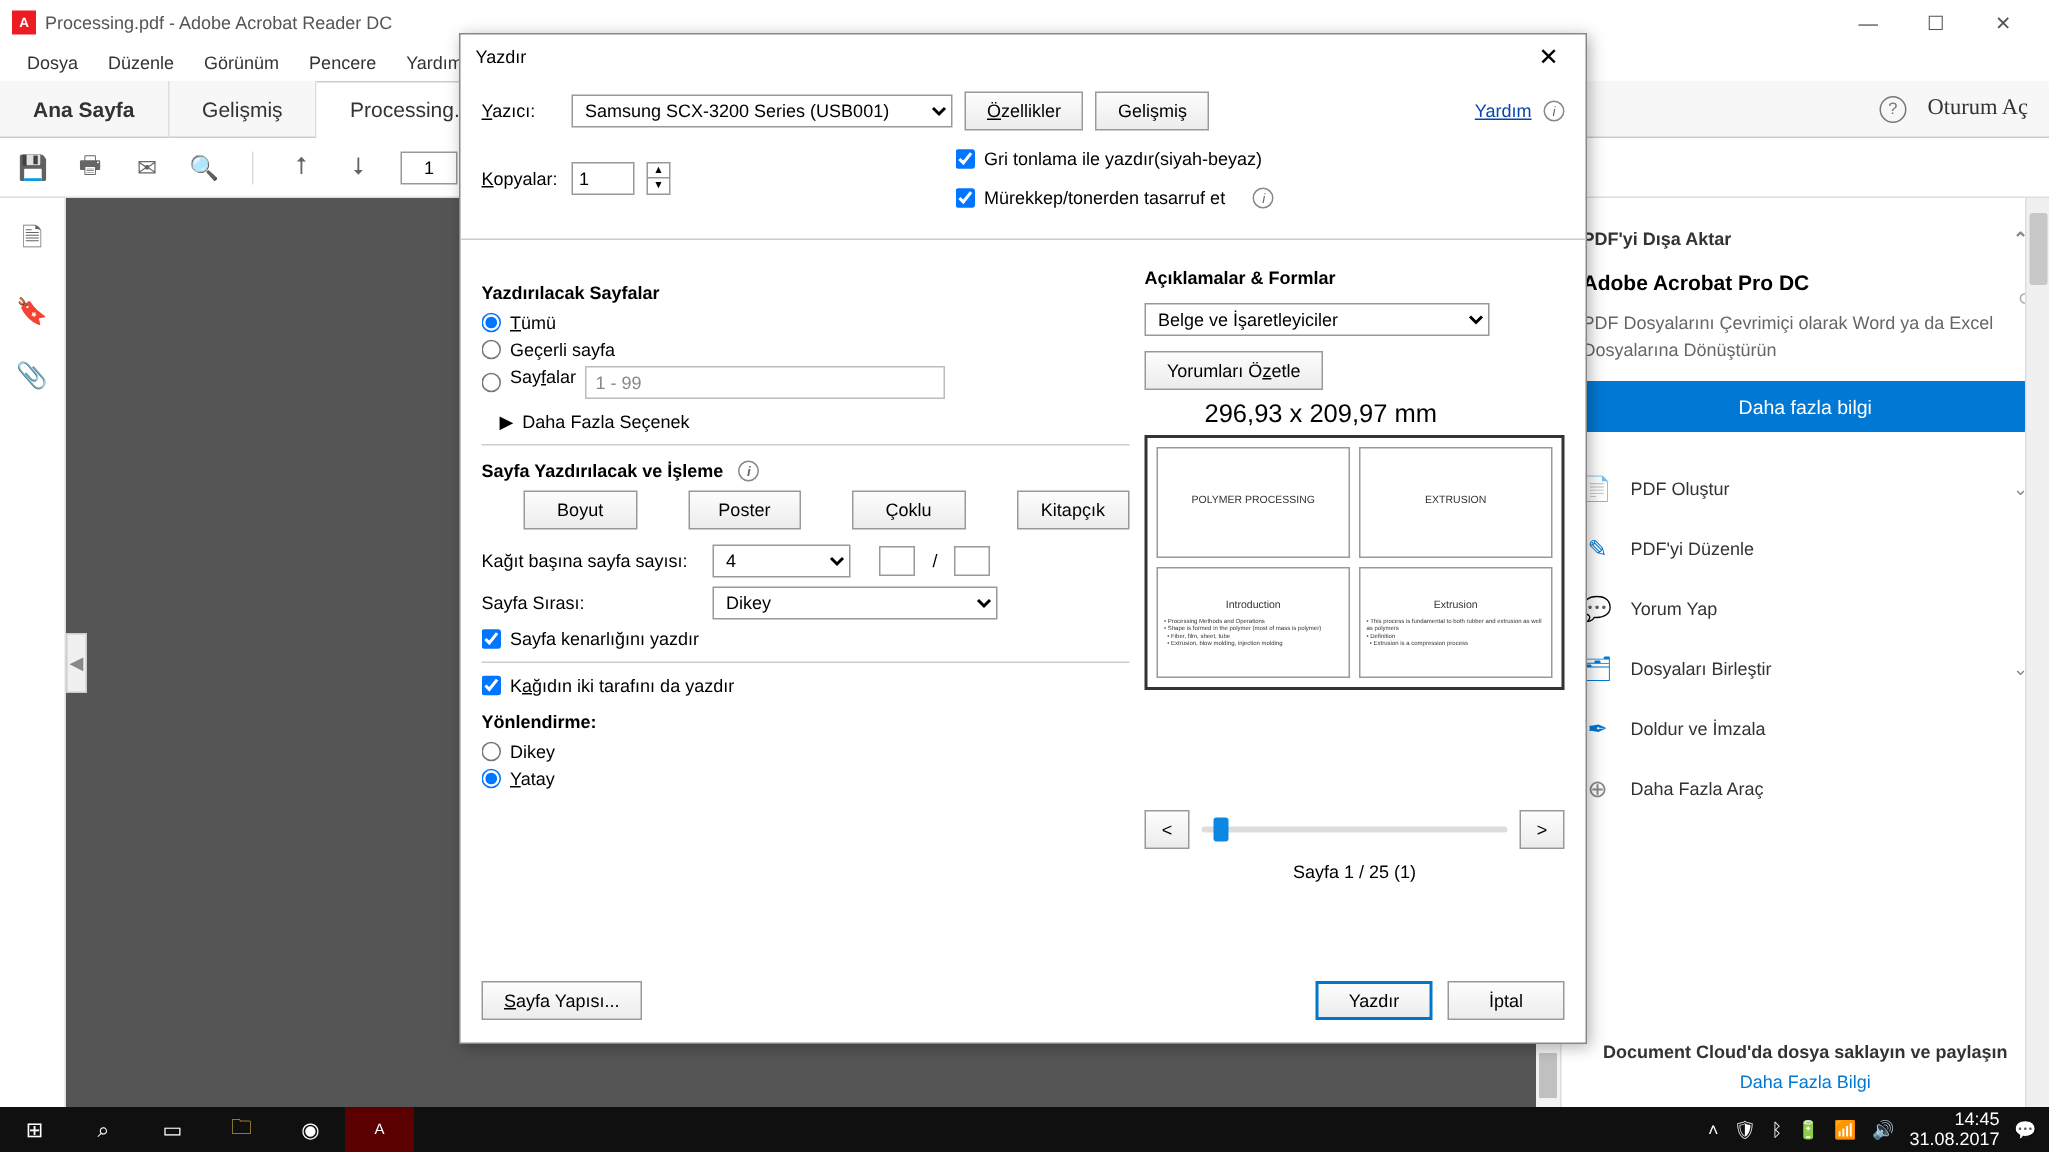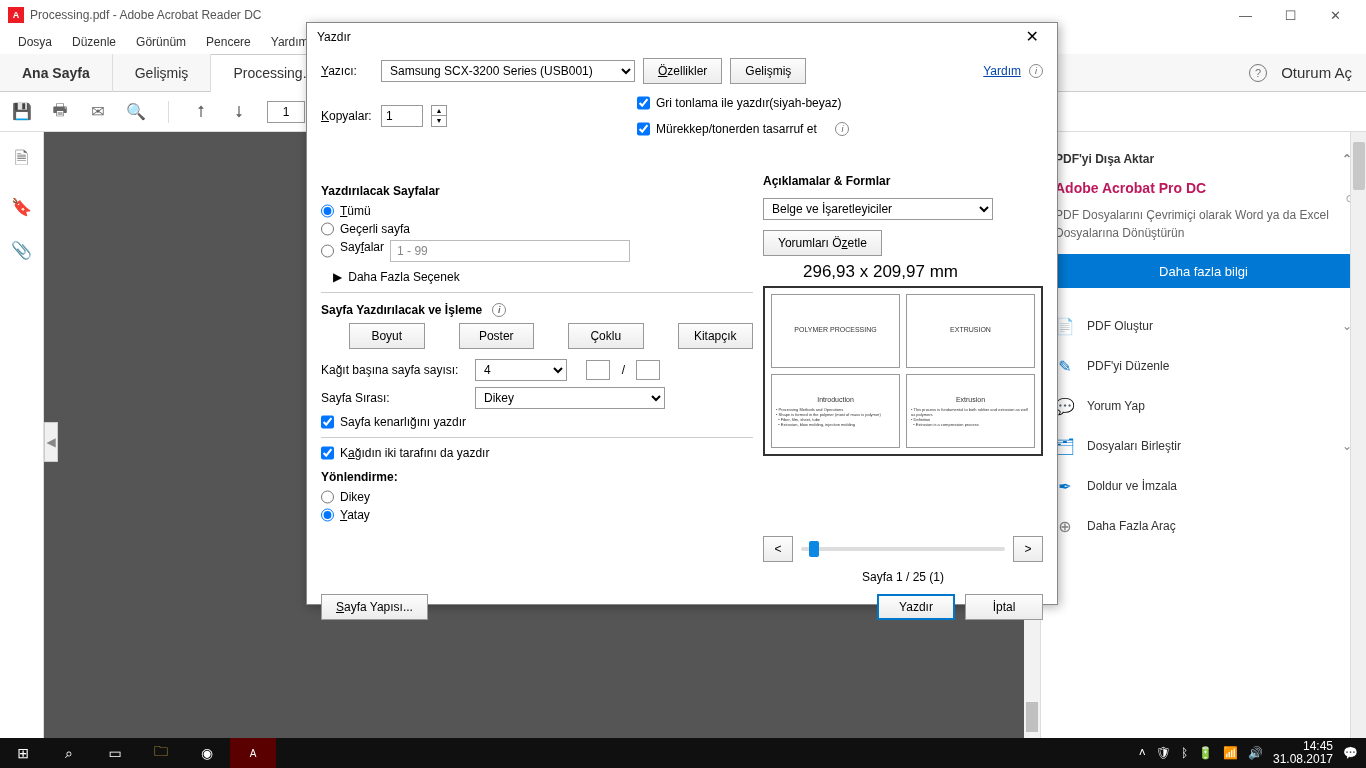--- a/index.html
+++ b/index.html
@@ -11,44 +11,44 @@
 .win-controls span{width:45px;height:28px;display:flex;align-items:center;justify-content:center;color:#555;font-size:13px;}
 .menubar{height:24px;display:flex;align-items:center;padding:0 8px;gap:0;}
 .menubar span{padding:3px 10px;color:#333;}
 .toolbar{height:38px;border-bottom:1px solid #ccc;display:flex;align-items:center;background:#f7f7f7;}
 .tabs{height:38px;display:flex;align-items:stretch;}
 .tab{padding:0 22px;display:flex;align-items:center;font-size:14px;color:#333;border-right:1px solid #ddd;}
 .tab.home{font-weight:600;}
 .tab.doc{background:#fff;border-top:1px solid #ccc;}
 .toolbar-right{margin-left:auto;display:flex;align-items:center;padding-right:14px;gap:14px;}
 .help-icon{width:18px;height:18px;border:1.5px solid #777;border-radius:50%;display:flex;align-items:center;justify-content:center;color:#777;font-size:11px;}
-.login{font-size:15px;color:#333;}
+.login{font-size:15px;color:#333;font-family:Liberation Serif, serif;}
 .icon-row{height:40px;border-bottom:1px solid #ddd;display:flex;align-items:center;padding:0 12px;gap:18px;}
 .icon-row .ic{width:20px;height:20px;display:flex;align-items:center;justify-content:center;color:#666;font-size:16px;}
 .icon-row .sep{width:1px;height:22px;background:#ddd;margin:0 4px;}
 .icon-row input{width:38px;height:22px;border:1px solid #bbb;text-align:center;}
 .main{display:flex;height:calc(100% - 162px);}
 .left-rail{width:44px;background:#fff;border-right:1px solid #ddd;display:flex;flex-direction:column;align-items:center;padding-top:14px;gap:22px;}
 .left-rail span{color:#666;font-size:17px;}
 .doc-area{flex:1;background:#555;position:relative;}
 .collapse-nub{position:absolute;left:0;top:290px;width:14px;height:40px;background:#f0f0f0;border:1px solid #ccc;display:flex;align-items:center;justify-content:center;color:#888;}
 .right-panel{width:326px;background:#fff;border-left:1px solid #ddd;padding:12px 14px;position:relative;}
 .rp-head{display:flex;align-items:center;justify-content:space-between;padding:8px 0;font-size:14px;font-weight:600;color:#333;}
-.rp-sub{font-size:14px;font-weight:600;color:#be185d;padding:6px 0;}
+.rp-sub{font-size:14px;font-weight:600;color:#000000;padding:6px 0;}
 .rp-desc{color:#666;font-size:12px;line-height:1.5;padding:4px 0 12px 0;}
 .rp-btn{background:#0179d4;color:#fff;border:none;width:100%;height:34px;border-radius:3px;font-size:13px;margin-bottom:18px;}
 .rp-item{display:flex;align-items:center;gap:12px;padding:10px 0;font-size:14px;color:#333;}
 .rp-item .ic{width:20px;height:20px;display:flex;align-items:center;justify-content:center;color:#0179d4;font-size:16px;}
 .rp-item .chev{margin-left:auto;color:#888;}
 .rp-foot{position:absolute;bottom:10px;left:14px;right:14px;text-align:center;}
 .rp-foot .msg{font-size:12px;font-weight:600;color:#333;padding-bottom:6px;}
 .rp-foot .link{color:#0179d4;font-size:12px;}
 .sync-ic{position:absolute;top:60px;right:10px;color:#aaa;}
 
-.dialog{position:absolute;left:306px;top:22px;width:752px;height:583px;background:#fff;border:1px solid #888;box-shadow:2px 2px 10px rgba(0,0,0,.3);display:flex;flex-direction:column;}
+.dialog{position:absolute;left:306px;top:22px;width:752px;height:674px;background:#fff;border:1px solid #888;box-shadow:2px 2px 10px rgba(0,0,0,.3);display:flex;flex-direction:column;}
 .dlg-title{height:30px;display:flex;align-items:center;padding:0 10px;font-size:12px;}
 .dlg-title .x{margin-left:auto;font-size:16px;padding:4px 8px;}
 .dlg-body{flex:1;display:flex;padding:10px 14px;gap:10px;}
 .dlg-left{width:432px;}
 .dlg-right{flex:1;}
 .row{display:flex;align-items:center;gap:8px;margin-bottom:8px;}
 .row label{min-width:52px;}
 select,input[type=text]{border:1px solid #999;height:22px;padding:0 4px;background:#fff;}
 .btn{border:1px solid #999;background:linear-gradient(#fdfdfd,#ececec);height:26px;padding:0 14px;}
 .btn.primary{border:2px solid #0177cc;}
@@ -174,20 +174,24 @@
         <span class="chev">⌄</span>
       </div>
     <div class="rp-item">
         <span class="ic">✒</span>
         <span>Doldur ve İmzala</span>
       </div>
     <div class="rp-item">
         <span class="ic" style="color:#888">⊕</span>
         <span>Daha Fazla Araç</span>
       </div>
+    <div class="rp-foot">
+      <div class="msg">Document Cloud'da dosya saklayın ve paylaşın</div>
+      <div class="link">Daha Fazla Bilgi</div>
+    </div>
     <div class="scroll-track">
         <div class="scroll-thumb"></div>
       </div>
   </div>
 </div>
 
 <div class="dialog">
   <div class="dlg-title">
     <span>Yazdır</span>
     <span class="x">✕</span>

